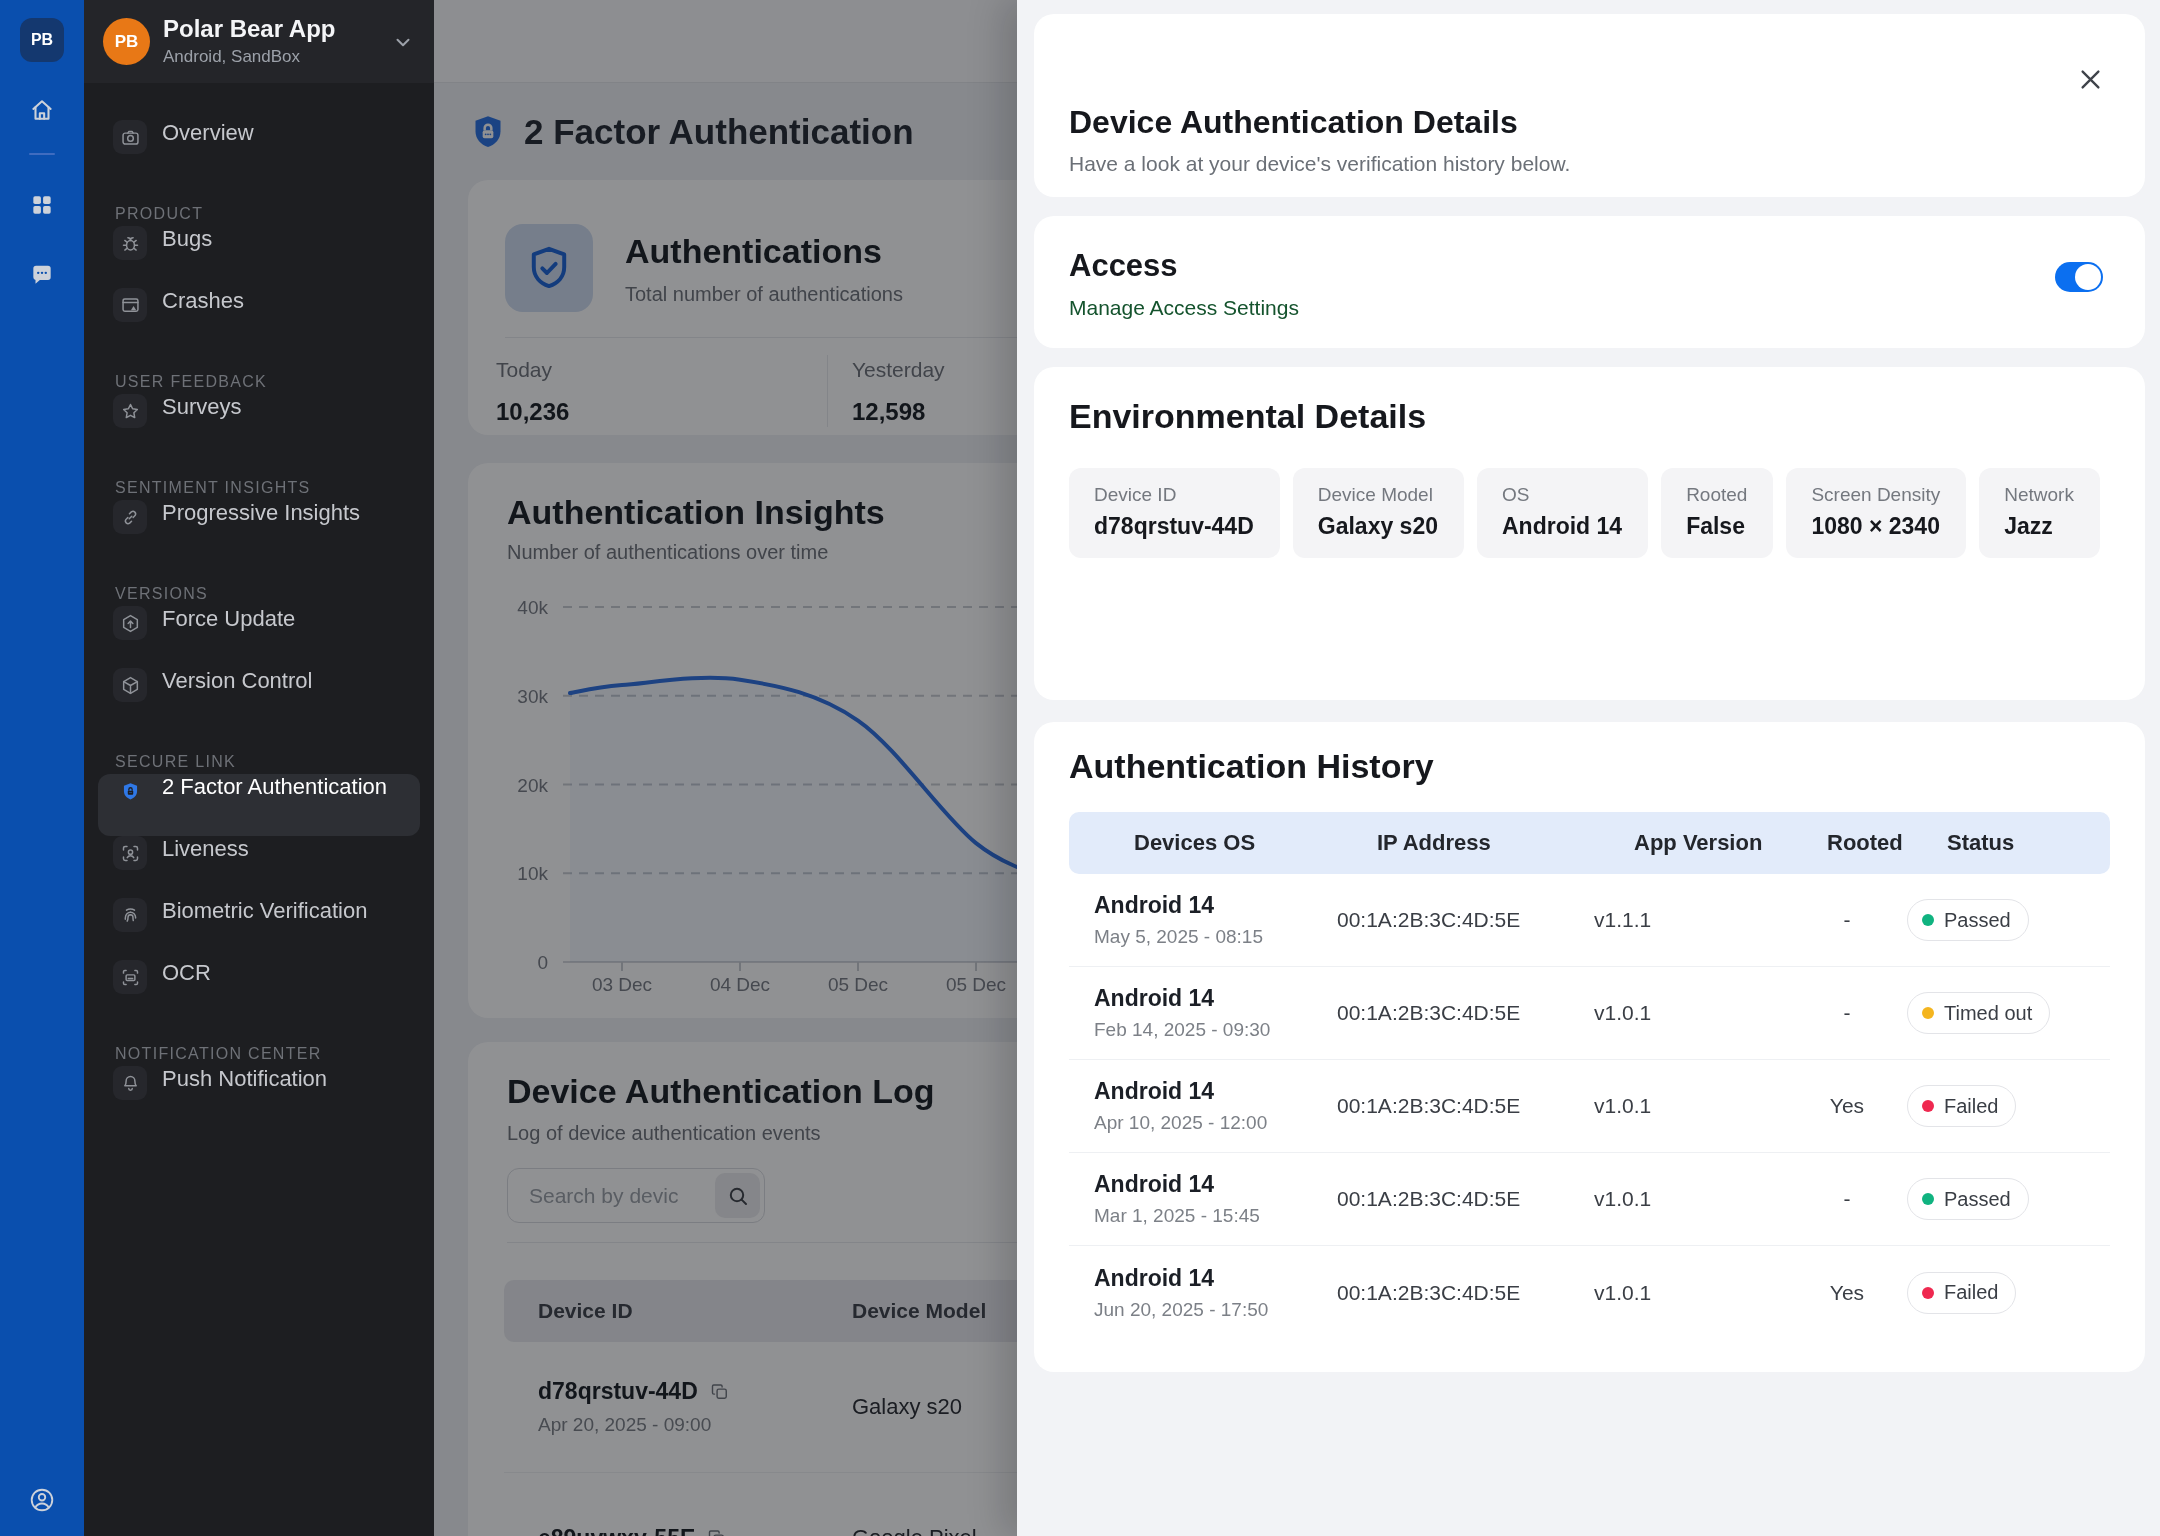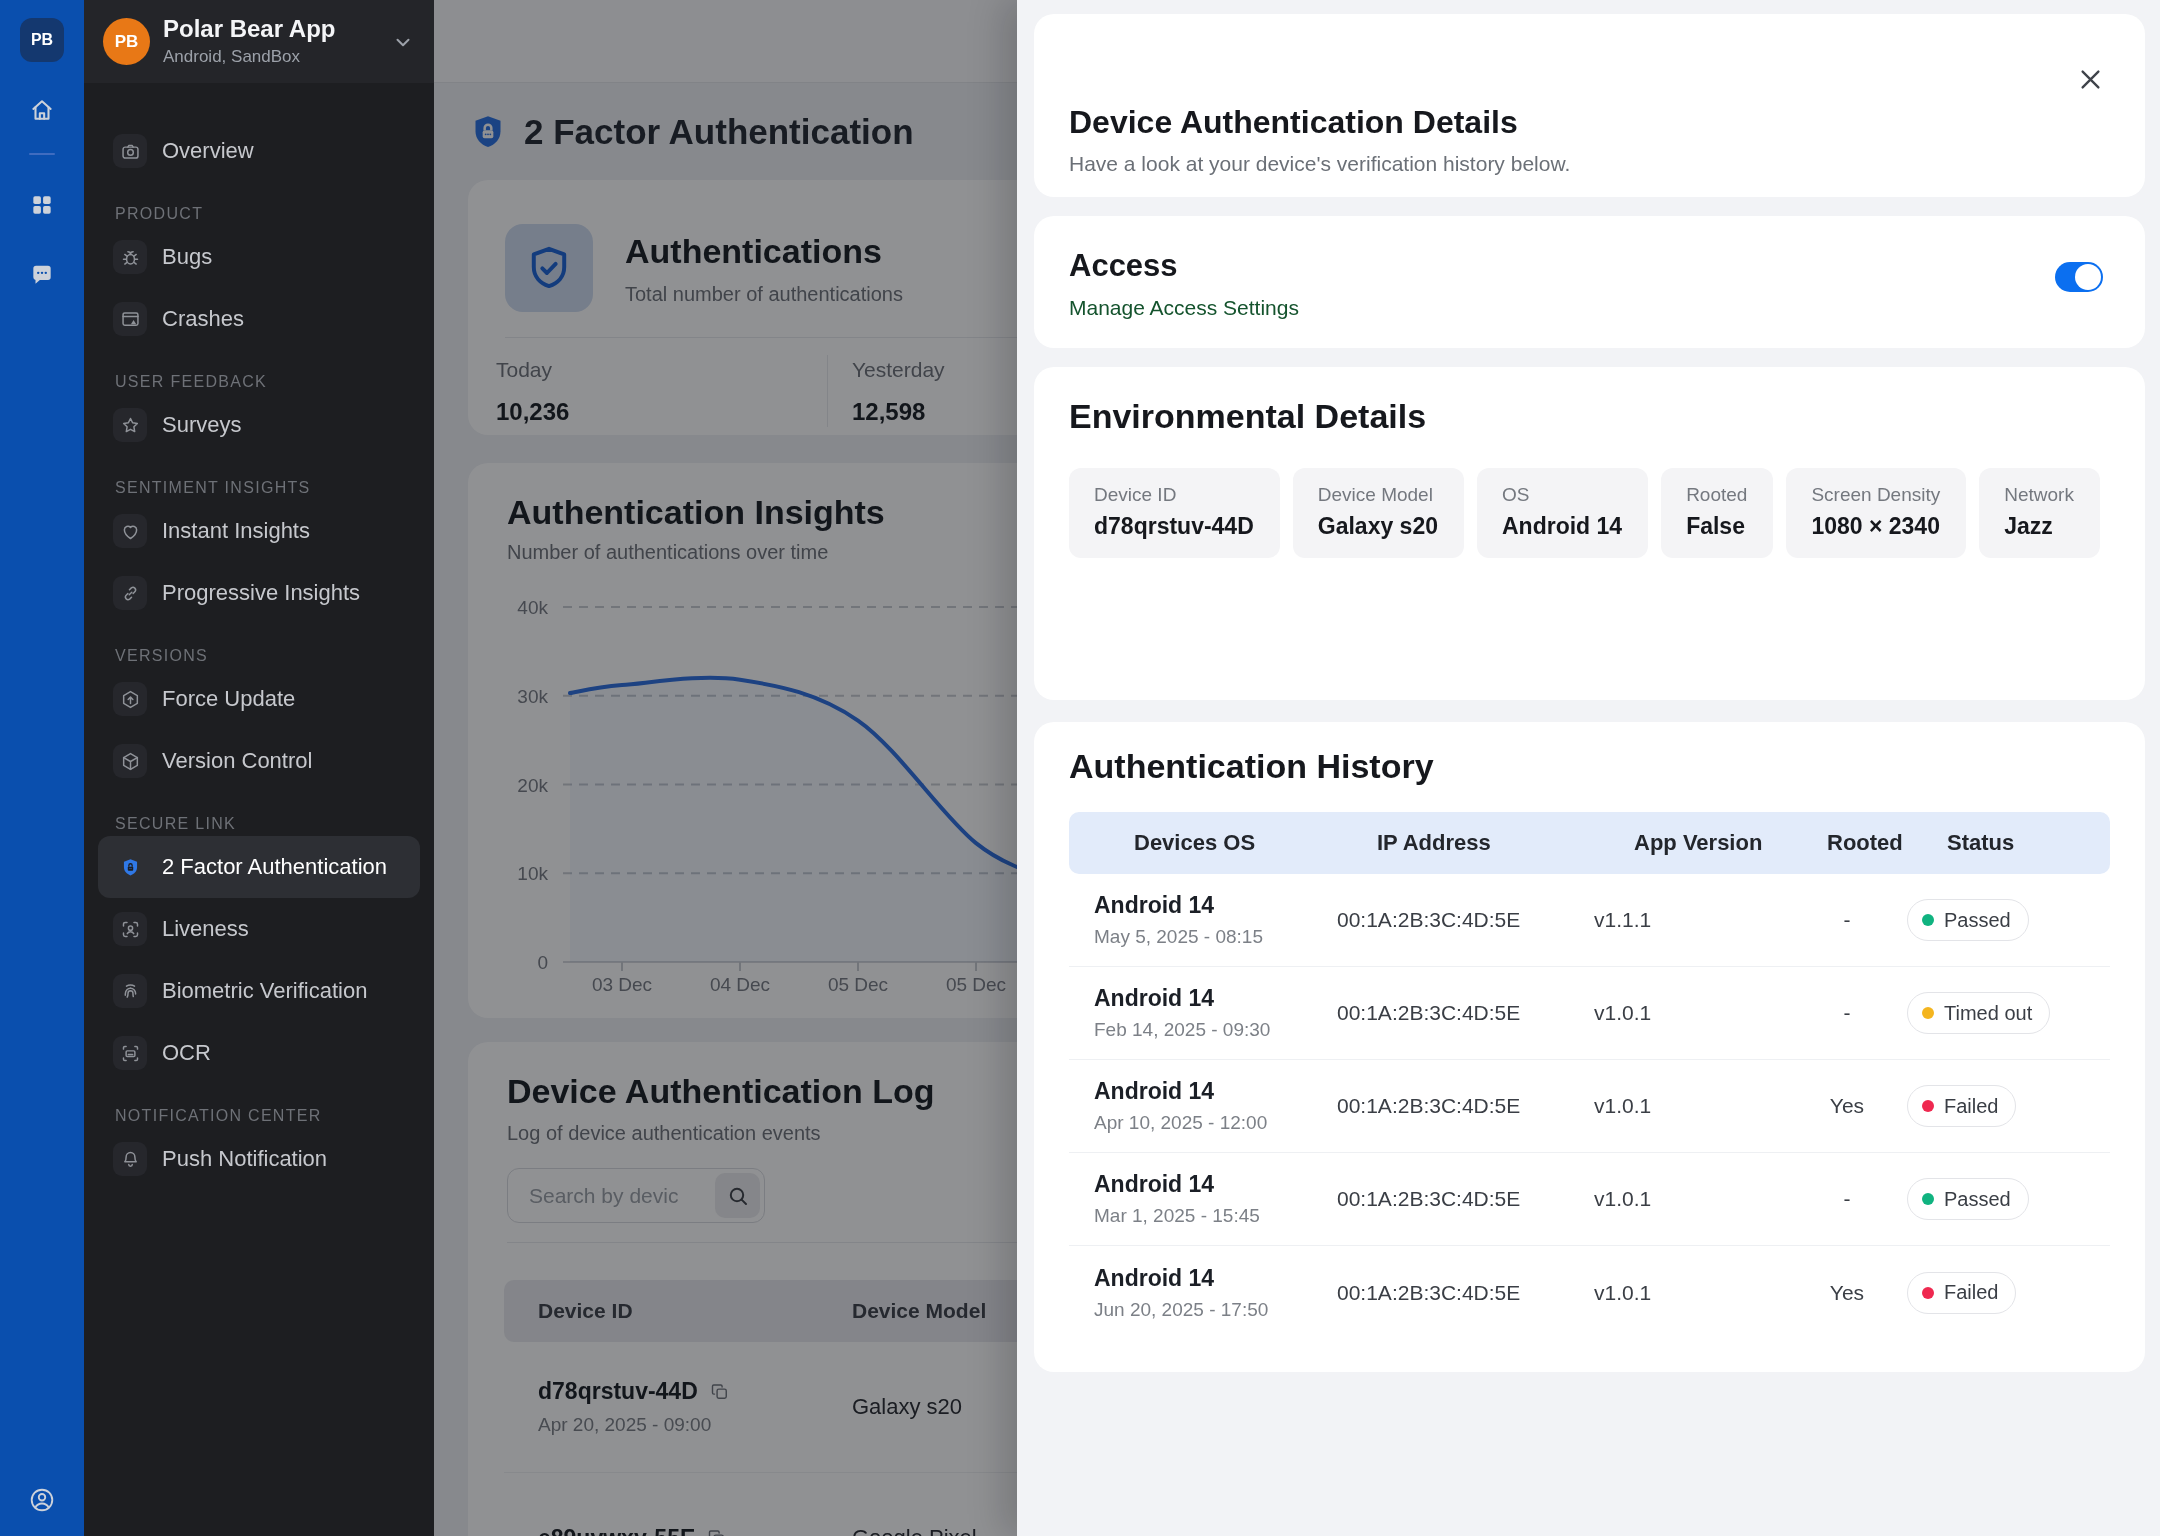--- a/index.html
+++ b/index.html
@@ -19,21 +19,21 @@
   .app-header { height:83px; background:#242529; display:flex; align-items:center; padding:0 20px 0 19px; cursor:pointer; }
   .app-avatar { width:47px; height:47px; border-radius:50%; background:#e87816; color:#fff; font-weight:700; font-size:17px;
     display:flex; align-items:center; justify-content:center; flex:0 0 47px; }
   .app-meta { margin-left:13px; flex:1; }
   .app-name { color:#f4f5f7; font-size:24px; font-weight:700; line-height:1.1; }
   .app-sub { color:#9ca1a9; font-size:17px; margin-top:5px; }
   .app-chevron { color:#9ca1a9; width:22px; height:22px; }
   .nav { padding:37px 14px 0 14px; }
   .section-label { height:24px; margin-top:20px; padding-left:17px; color:#6e7177; font-size:16px; letter-spacing:1.3px;
     display:flex; align-items:center; }
-  .nav-item { height:62px; display:flex; align-items:center; padding:0 15px; border-radius:12px; cursor:pointer; }
+  .nav-item { height:62px; display:flex; padding:0 15px; border-radius:12px; cursor:pointer; }
   .nav-item .tile { width:34px; height:34px; border-radius:9px; background:#26272c; color:#8f9298;
     display:flex; align-items:center; justify-content:center; flex:0 0 34px; }
   .nav-item .tile svg { width:21px; height:21px; display:block; }
   .nav-item .lbl { margin-left:15px; color:#c6c8cd; font-size:22px; }
   .nav-item.active { background:#2d2f34; }
   .nav-item.active .tile { background:transparent; }
   .nav-item.active .lbl { color:#fff; }
 
   
   .main { position:absolute; left:434px; top:0; right:0; height:1536px; background:#eef0f4; z-index:10; overflow:hidden; }
@@ -212,28 +212,20 @@
             <svg viewBox="0 0 24 24" fill="none" stroke="currentColor" stroke-width="1.7" stroke-linecap="round" stroke-linejoin="round">
               <path d="M12 4l2.4 4.9 5.4.8-3.9 3.8.9 5.4-4.8-2.5-4.8 2.5.9-5.4L4.2 9.7l5.4-.8z"></path>
             </svg>
           </span>
           <span class="lbl">Surveys</span>
         </div>
         <div class="section-label">SENTIMENT INSIGHTS</div>
         <div class="nav-item">
           <span class="tile">
             <svg viewBox="0 0 24 24" fill="none" stroke="currentColor" stroke-width="1.7" stroke-linecap="round" stroke-linejoin="round">
-              <path d="M12 20s-7-4.5-7-10a4 4 0 0 1 7-2.6A4 4 0 0 1 19 10c0 5.5-7 10-7 10z"></path>
-            </svg>
-          </span>
-          <span class="lbl">Instant Insights</span>
-        </div>
-        <div class="nav-item">
-          <span class="tile">
-            <svg viewBox="0 0 24 24" fill="none" stroke="currentColor" stroke-width="1.7" stroke-linecap="round" stroke-linejoin="round">
               <path d="M10.5 13.5l3-3"></path>
               <path d="M9 12l-2.2 2.2a3 3 0 0 0 4.2 4.2L13.2 16.2"></path>
               <path d="M15 12l2.2-2.2a3 3 0 0 0-4.2-4.2L10.8 7.8"></path>
             </svg>
           </span>
           <span class="lbl">Progressive Insights</span>
         </div>
         <div class="section-label">VERSIONS</div>
         <div class="nav-item">
           <span class="tile">

